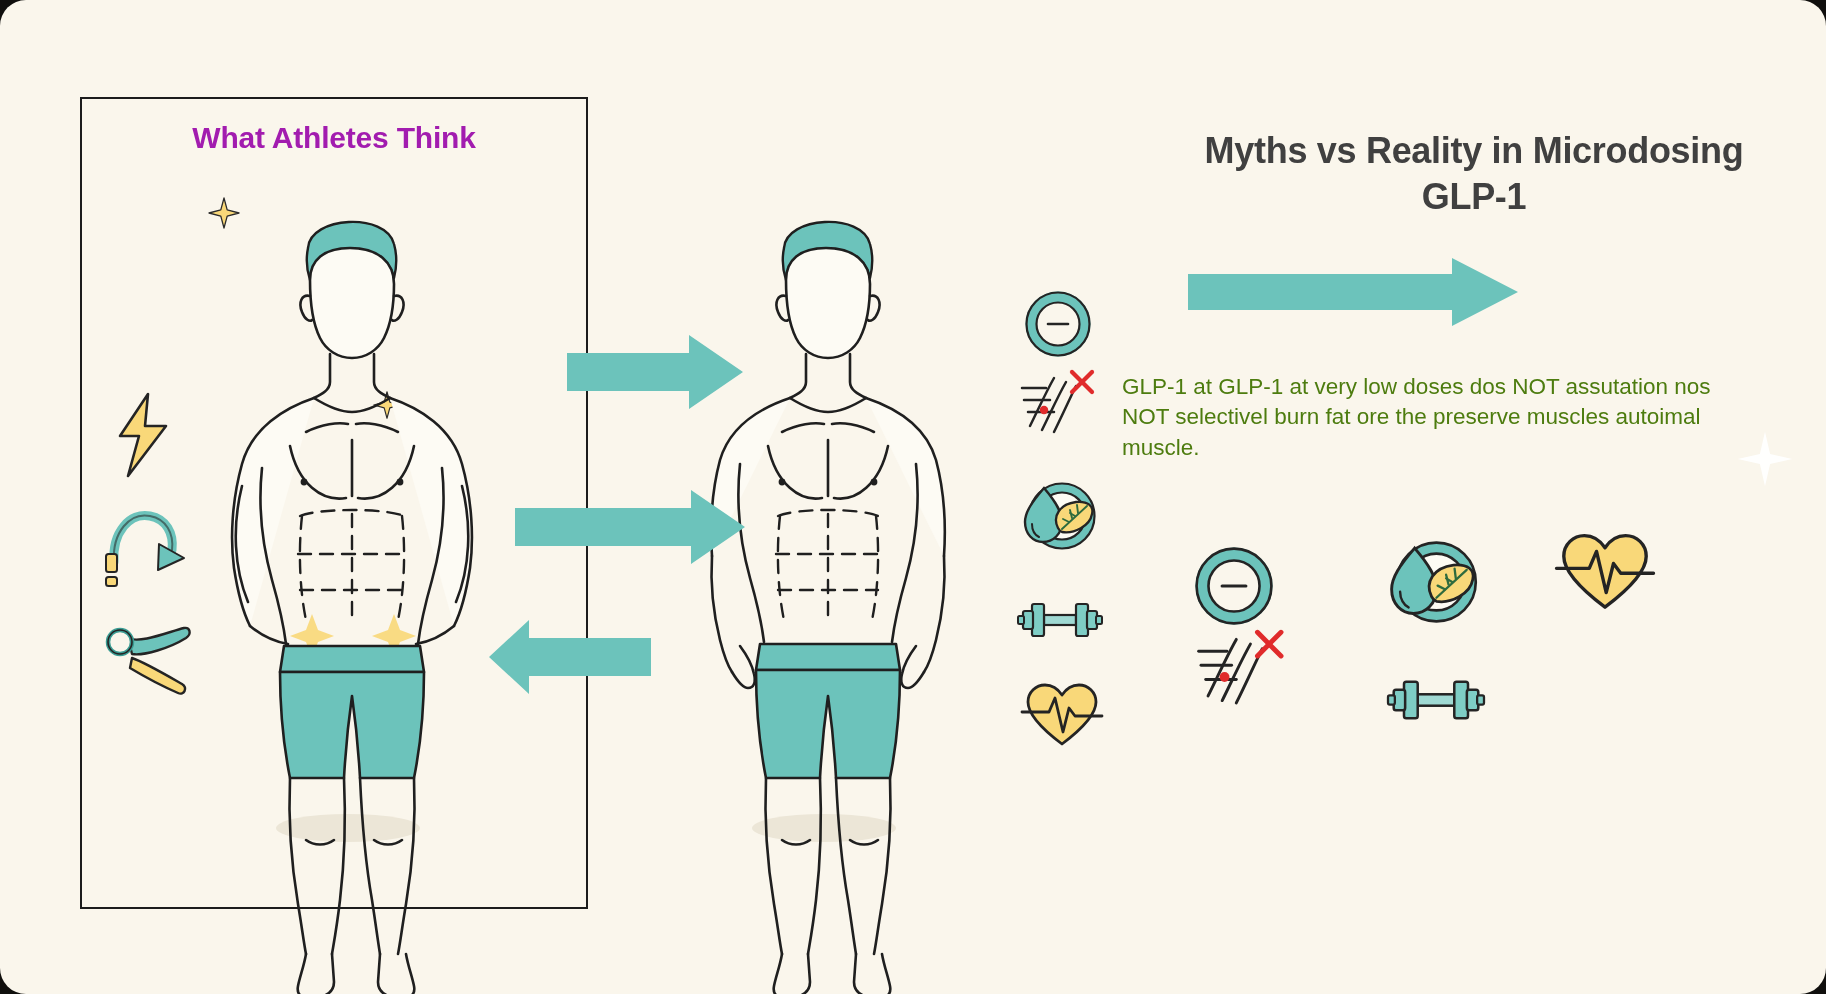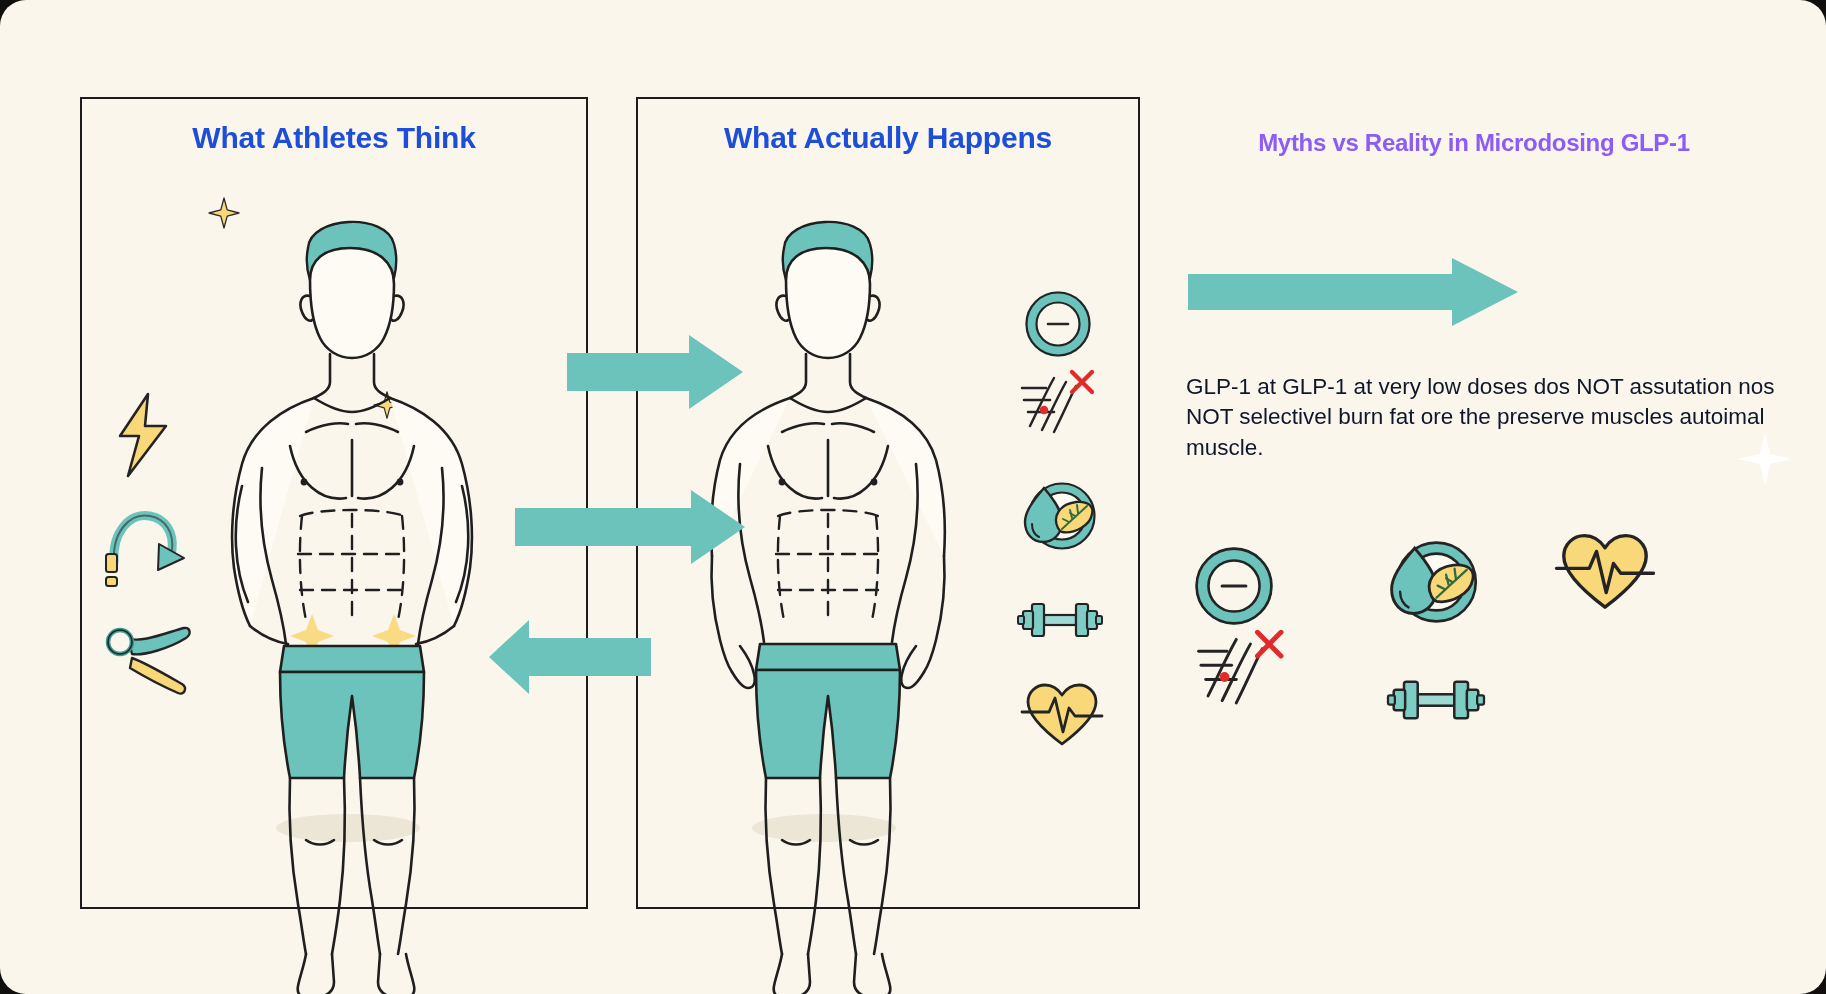--- a/index.html
+++ b/index.html
@@ -34,46 +34,46 @@
   #panel-happens{ left: 636px; top: 97px; width: 504px; height: 812px; }
 
   .panel-title {
     position: absolute;
     left: 0;
     right: 0;
     top: 22px;
     text-align: center;
     font-size: 30px;
     font-weight: bold;
-    color: #1d4ed8;
+    color: #a21caf;
     letter-spacing: -0.2px;
   }
 
   
   #headline {
     position: absolute;
     left: 1168px;
     top: 128px;
     width: 612px;
     text-align: center;
-    font-size: 24px;
+    font-size: 36px;
     font-weight: bold;
     line-height: 1.28;
-    color: #8b5cf6;
+    color: #404040;
     letter-spacing: -0.3px;
   }
 
   #body-copy {
     position: absolute;
-    left: 1186px;
+    left: 1122px;
     top: 372px;
     width: 600px;
     font-size: 22.5px;
     line-height: 1.35;
-    color: #0f172a;
+    color: #4d7c0f;
   }
 
   
   .arrow {
     position: absolute;
     overflow: visible;
   }
 
   
   .icon {
@@ -195,23 +195,20 @@
   </div>
   <div class="icon" style="left:106px;top:618px;">
     <svg width="86" height="80" viewBox="0 0 86 80">
       <path d="M22 20 C34 26 62 14 78 10 C84 9 86 16 80 20 C64 30 38 38 26 36 Z" fill="#6cc3bb" stroke="#242424" stroke-width="2.4" stroke-linejoin="round"></path>
       <path d="M26 40 C38 44 62 58 76 66 C82 70 78 78 72 75 C56 68 34 56 24 50 Z" fill="#f9d879" stroke="#242424" stroke-width="2.4" stroke-linejoin="round"></path>
       <circle cx="14" cy="24" r="12" fill="#faf6ec" stroke="#3b9c93" stroke-width="4.5"></circle>
       <circle cx="14" cy="24" r="12" fill="none" stroke="#242424" stroke-width="1.6"></circle>
     </svg>
   </div>
 
-  <div class="panel" id="panel-happens">
-    <div class="panel-title">What Actually Happens</div>
-  </div>
 
   <div class="icon" style="left:694px;top:196px;">
     <svg width="260" height="650" viewBox="0 0 260 650">
       <g fill="none" stroke="#1f1f1f" stroke-width="2.6" stroke-linecap="round" stroke-linejoin="round">
         <ellipse cx="130" cy="632" rx="72" ry="14" fill="#ece6d7" stroke="none"></ellipse>
         <path d="M90 52 C92 20 168 16 176 48 C180 62 178 74 176 82 C170 58 150 52 132 58 C114 64 100 72 92 84 C88 72 88 62 90 52 Z" fill="#6cc3bb" stroke="#1f1f1f" stroke-width="2.4"></path>
         <path d="M92 84 C92 64 106 52 132 52 C160 52 176 66 176 88 C176 112 172 130 166 142 C160 154 148 162 134 162 C120 162 108 154 102 142 C96 130 92 108 92 84 Z" fill="#fdfbf4"></path>
         <path d="M92 100 C84 98 80 106 84 116 C87 124 92 126 94 124"></path>
         <path d="M176 100 C184 98 188 106 184 116 C181 124 176 126 174 124"></path>
         <path d="M112 158 L112 186 C112 194 104 198 96 202 M156 158 L156 186 C156 194 164 198 172 202"></path>

